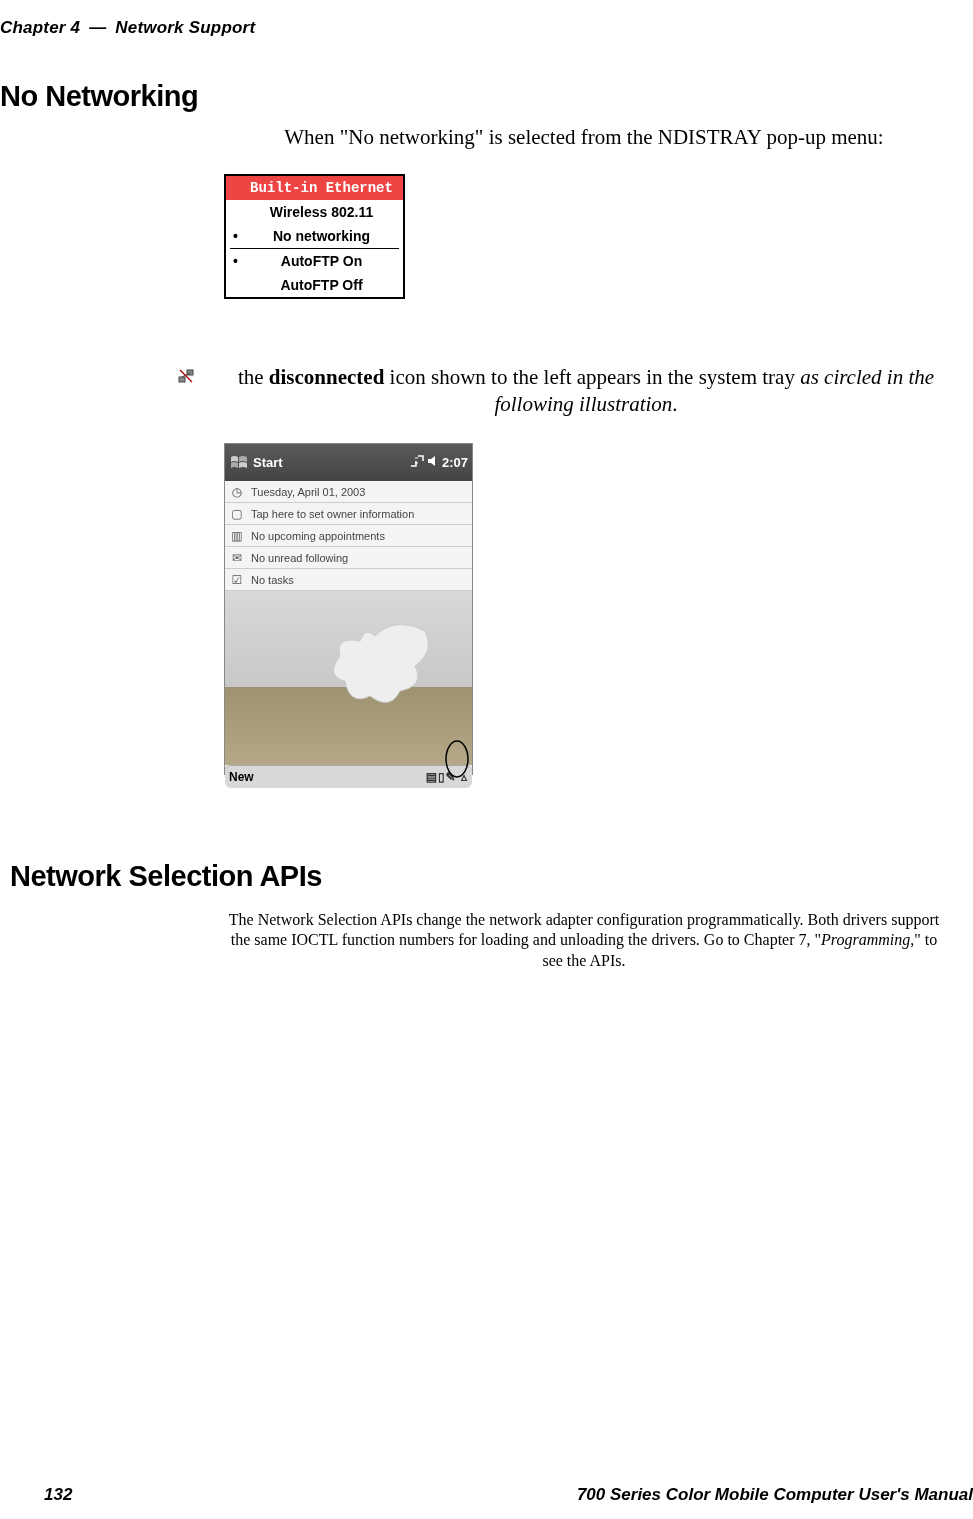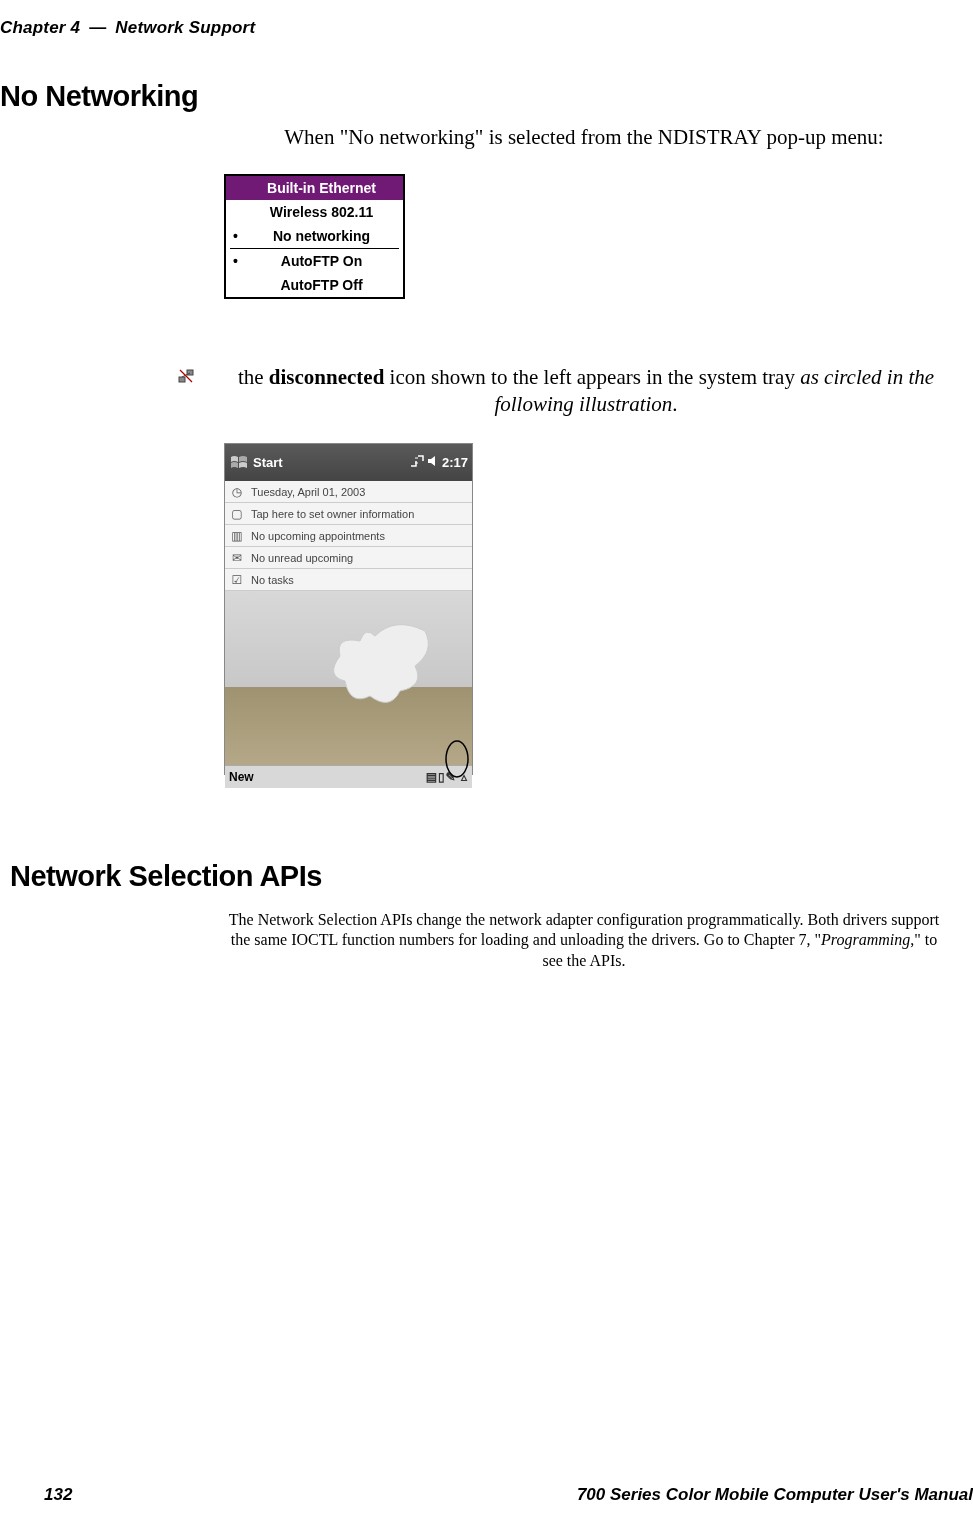--- a/index.html
+++ b/index.html
@@ -64,22 +64,23 @@
     background: #fff;
     font-family: Verdana, Arial, sans-serif;
     font-size: 14px;
     font-weight: 700;
   }
   .menu-figure .mi {
     padding: 4px 6px 4px 20px;
     position: relative;
   }
   .menu-figure .mi.sel {
-    background: #701a75;
+    background: #ef4444;
     color: #fff;
+    font-family: Liberation Mono, monospace;
   }
   .menu-figure .bullet::before {
     content: "•";
     position: absolute;
     left: 7px;
   }
   .menu-figure .sep {
     border-top: 1px solid #000;
     margin: 0 4px;
   }
@@ -162,20 +163,21 @@
   }
   .pda .taskbar {
     height: 22px;
     background: #d8d8d8;
     border-top: 1px solid #aaa;
     display:flex;
     align-items:center;
     padding: 0 4px;
     font-weight:700;
     font-size:12px;
+    border-radius:6px;
   }
   .pda .taskbar .spacer { flex:1; }
   .pda .taskbar .tray-icons { font-size:12px; letter-spacing:1px; color:#333; }
   .pda .circle-annot {
     position: absolute;
     top: 300px;
     left: 220px;
     width: 28px;
     height: 40px;
     pointer-events: none;
@@ -278,39 +280,39 @@
           <svg width="14" height="12" viewBox="0 0 14 12">
               <path d="M1 11 L6 11 L6 6 M8 1 L13 1 L13 6" stroke="#fff" stroke-width="1.5" fill="none"></path>
               <path d="M5 3 L8 3 M5 8 L8 8" stroke="#fff" stroke-width="1"></path>
             </svg>
         </span>
         <span>
           <svg width="12" height="12" viewBox="0 0 12 12">
               <path d="M1 4 L4 4 L8 1 L8 11 L4 8 L1 8 Z" fill="#fff"></path>
             </svg>
         </span>
-        <span>2:17</span>
+        <span>2:07</span>
       </span>
     </div>
 
     <div class="row">
       <span class="ricon">◷</span>
       <span>Tuesday, April 01, 2003</span>
     </div>
     <div class="row">
       <span class="ricon">▢</span>
       <span>Tap here to set owner information</span>
     </div>
     <div class="row">
       <span class="ricon">▥</span>
       <span>No upcoming appointments</span>
     </div>
     <div class="row">
       <span class="ricon">✉</span>
-      <span>No unread upcoming</span>
+      <span>No unread following</span>
     </div>
     <div class="row">
       <span class="ricon">☑</span>
       <span>No tasks</span>
     </div>
 
     <div class="wallpaper">
       <svg width="247" height="174" viewBox="0 0 247 174" style="position:absolute;top:0;left:0">
         <path d="M150 45 Q170 25 200 40 Q210 60 190 75 Q200 95 175 100 Q165 120 145 105 Q125 115 120 90 Q100 85 115 65 Q110 45 135 50 Q140 35 150 45 Z" fill="#eee" stroke="#ccc"></path>
       </svg>

